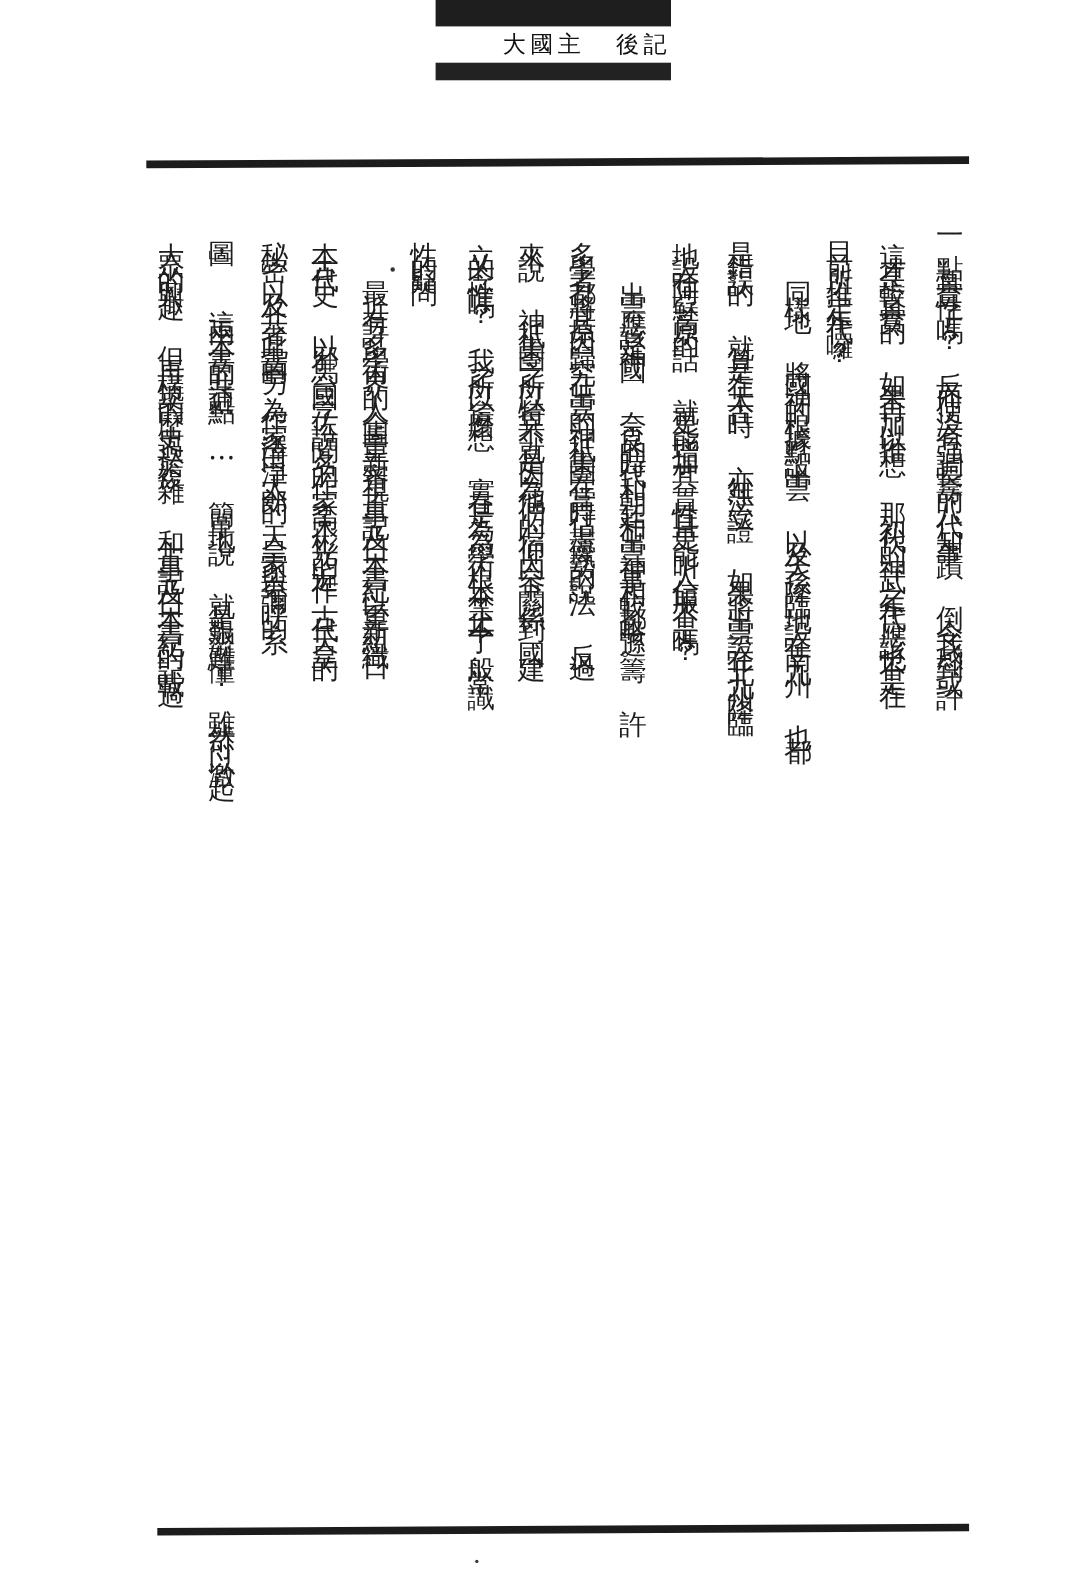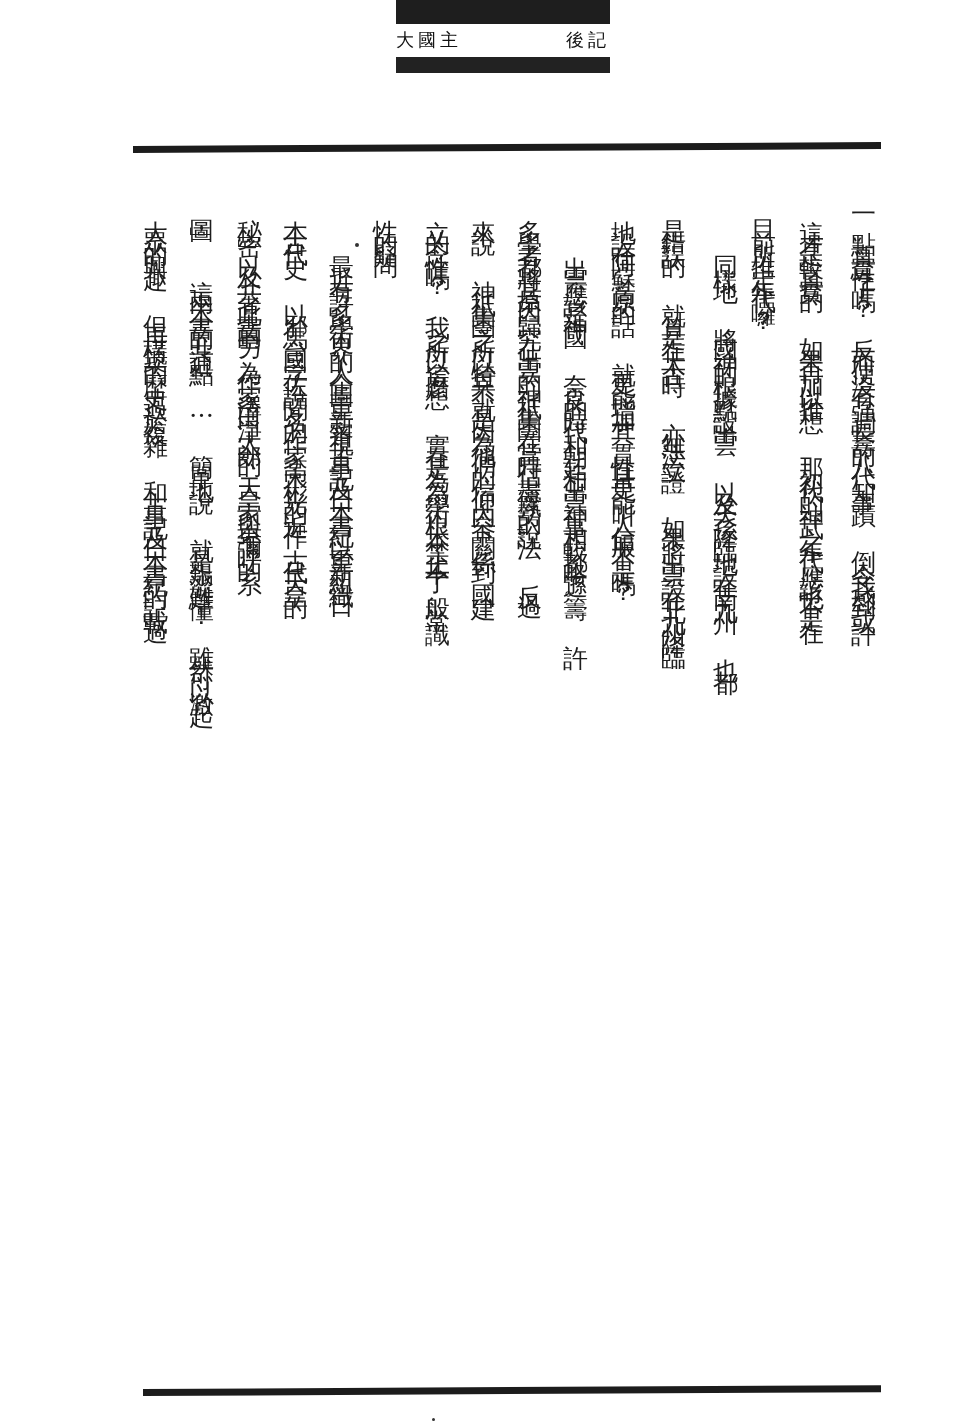--- a/index.html
+++ b/index.html
@@ -8,22 +8,22 @@
     position: relative; overflow: hidden;
     font-family: "DejaVu Serif", "Liberation Serif", serif;
     color: #1a1a1a;
   }
   .header-bar-top {
     position: absolute; left: 396px; top: 0; width: 214px; height: 24px;
     background: #1e1e1e;
   }
   .header-title {
     position: absolute; left: 396px; top: 24px; width: 214px; height: 32px;
-    display: flex; align-items: center; justify-content: space-between;
-    font-family: Liberation Serif, serif; font-size: 18px; letter-spacing: 4px;
+    display: flex; align-items: center; justify-content: flex-end;
+    font-family: Liberation Serif, serif; font-size: 21px; letter-spacing: 4px;
     color: #111;
   }
   .header-title .gap { display: inline-block; width: 28px; }
   .header-bar-bottom {
     position: absolute; left: 396px; top: 57px; width: 214px; height: 16px;
     background: #222;
   }
   .rule {
     position: absolute; background: #1c1c1c; height: 7px;
     transform-origin: left center;

